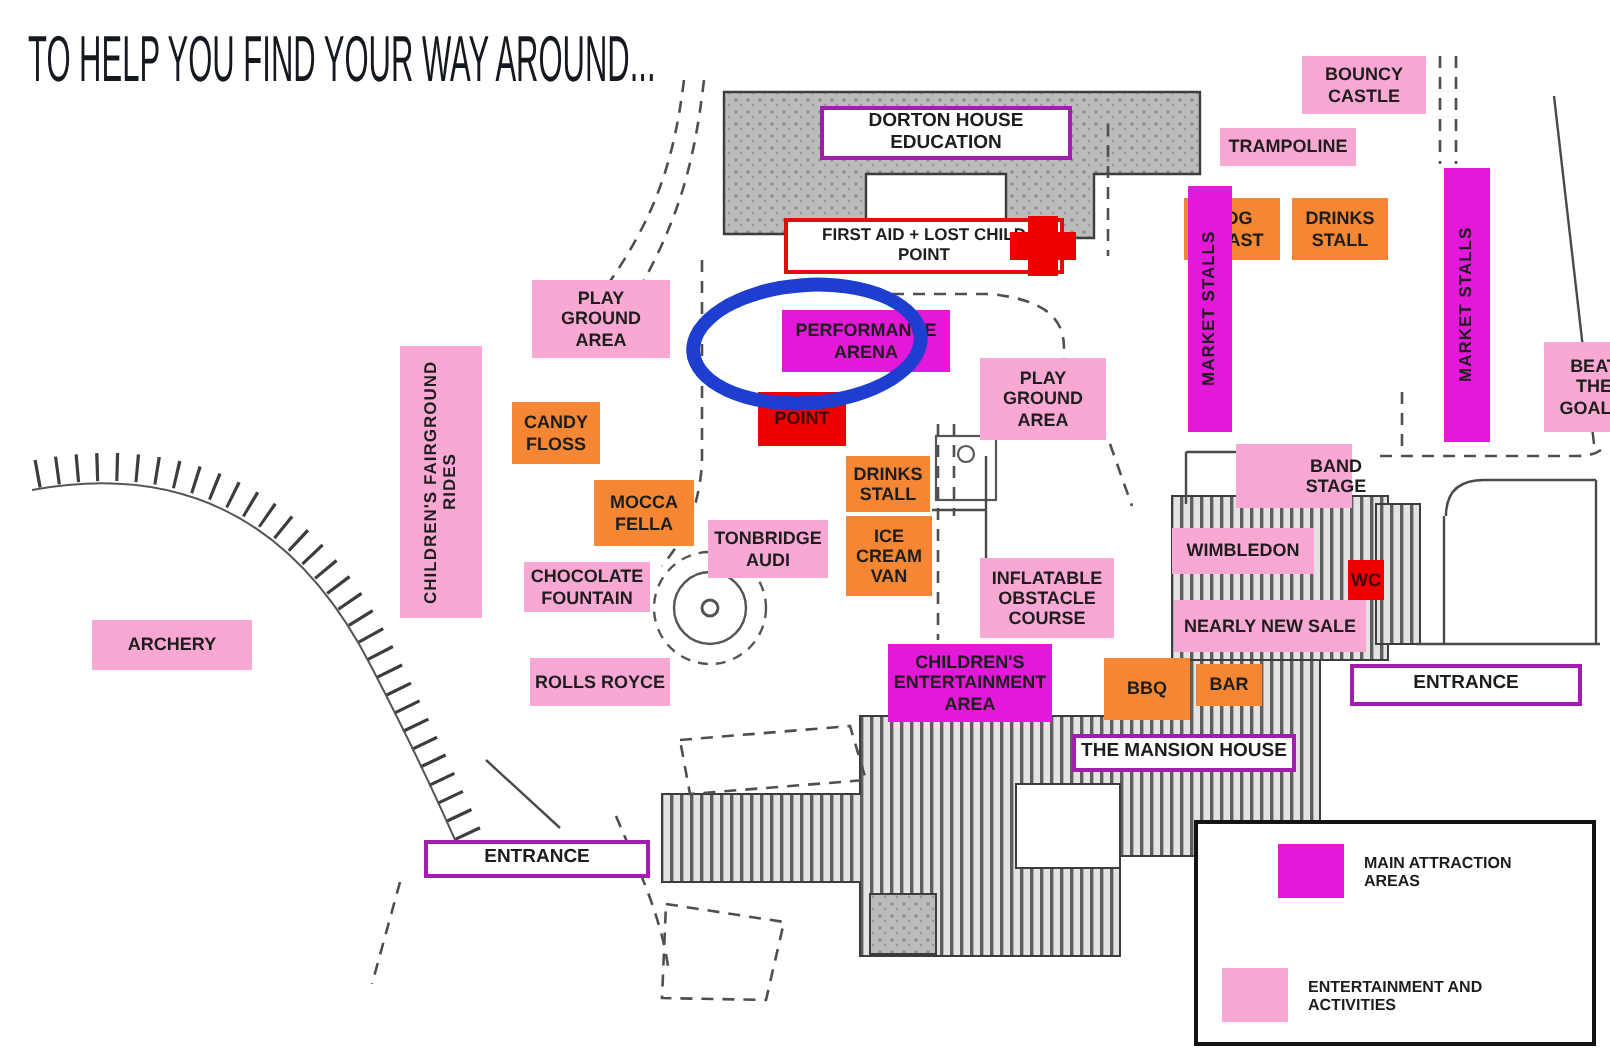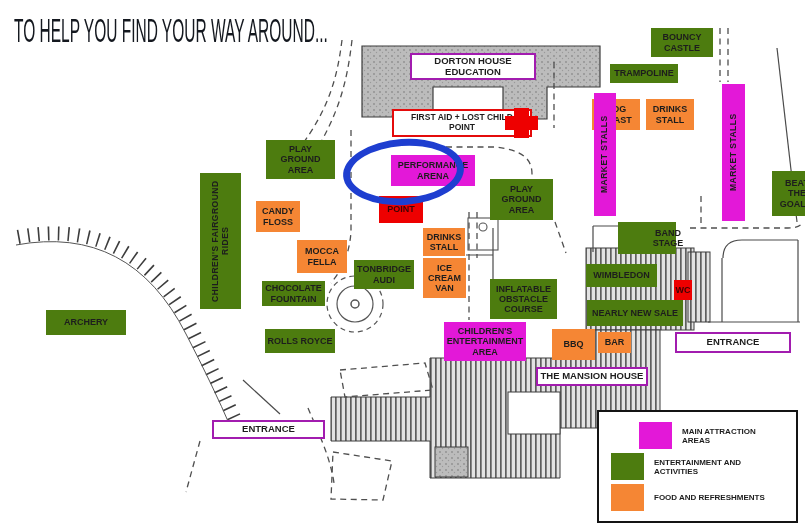--- a/index.html
+++ b/index.html
@@ -9,21 +9,21 @@
   svg.bg{z-index:0;}
   svg.overlay{z-index:3;}
   .page-title{position:absolute;left:14px;top:12px;z-index:2;color:#14181f;
       font-size:25px;font-weight:400;letter-spacing:0px;white-space:nowrap;
       transform:scale(0.62,1.3);transform-origin:left top;}
   .labels{position:absolute;left:0;top:0;width:805px;height:531px;z-index:1;}
   .lbl{position:absolute;display:flex;align-items:center;justify-content:center;
       text-align:center;font-weight:bold;font-size:9px;line-height:1.12;color:#1d1d1d;
       white-space:pre-line;box-sizing:border-box;padding:1px 2px;}
   .t-main{background:#e318d8;margin-left:28px;}
-  .t-entertainment{background:#4d7c0f;}
+  .t-entertainment{background:#f9a8d4;}
   .t-food{background:#f58634;}
   .t-info{background:#ffffff;border:2px solid #a21caf;font-size:9.5px;}
   .t-firstaid{background:#ffffff;border:2px solid #e40b0b;font-size:8.5px;}
   .t-poi-red{background:#ee0000;color:#3c0404;}
   .vert{writing-mode:vertical-rl;transform:rotate(180deg);font-size:8.5px;letter-spacing:0.5px;}
   .highlight-ellipse{position:absolute;left:343px;top:139px;width:121px;height:66px;
       border:7px solid #1e3ed0;border-radius:50%;z-index:3;transform:rotate(-4deg);box-sizing:border-box;}
   .legend{position:absolute;left:597px;top:410px;width:201px;height:113px;z-index:2;
       background:#fff;border:2px solid #141414;box-sizing:border-box;
       display:flex;flex-direction:column;justify-content:space-between;padding:10px 12px;}
@@ -175,19 +175,15 @@
 
   <div class="legend">
     <div class="legend-row">
       <span class="legend-swatch t-main"></span>
       <span class="legend-label">MAIN ATTRACTION AREAS</span>
     </div>
     <div class="legend-row">
       <span class="legend-swatch t-entertainment"></span>
       <span class="legend-label">ENTERTAINMENT AND ACTIVITIES</span>
     </div>
-    <div class="legend-row">
-      <span class="legend-swatch t-food"></span>
-      <span class="legend-label">FOOD AND REFRESHMENTS</span>
-    </div>
   </div>
 
 </div>
 
 </body></html>

